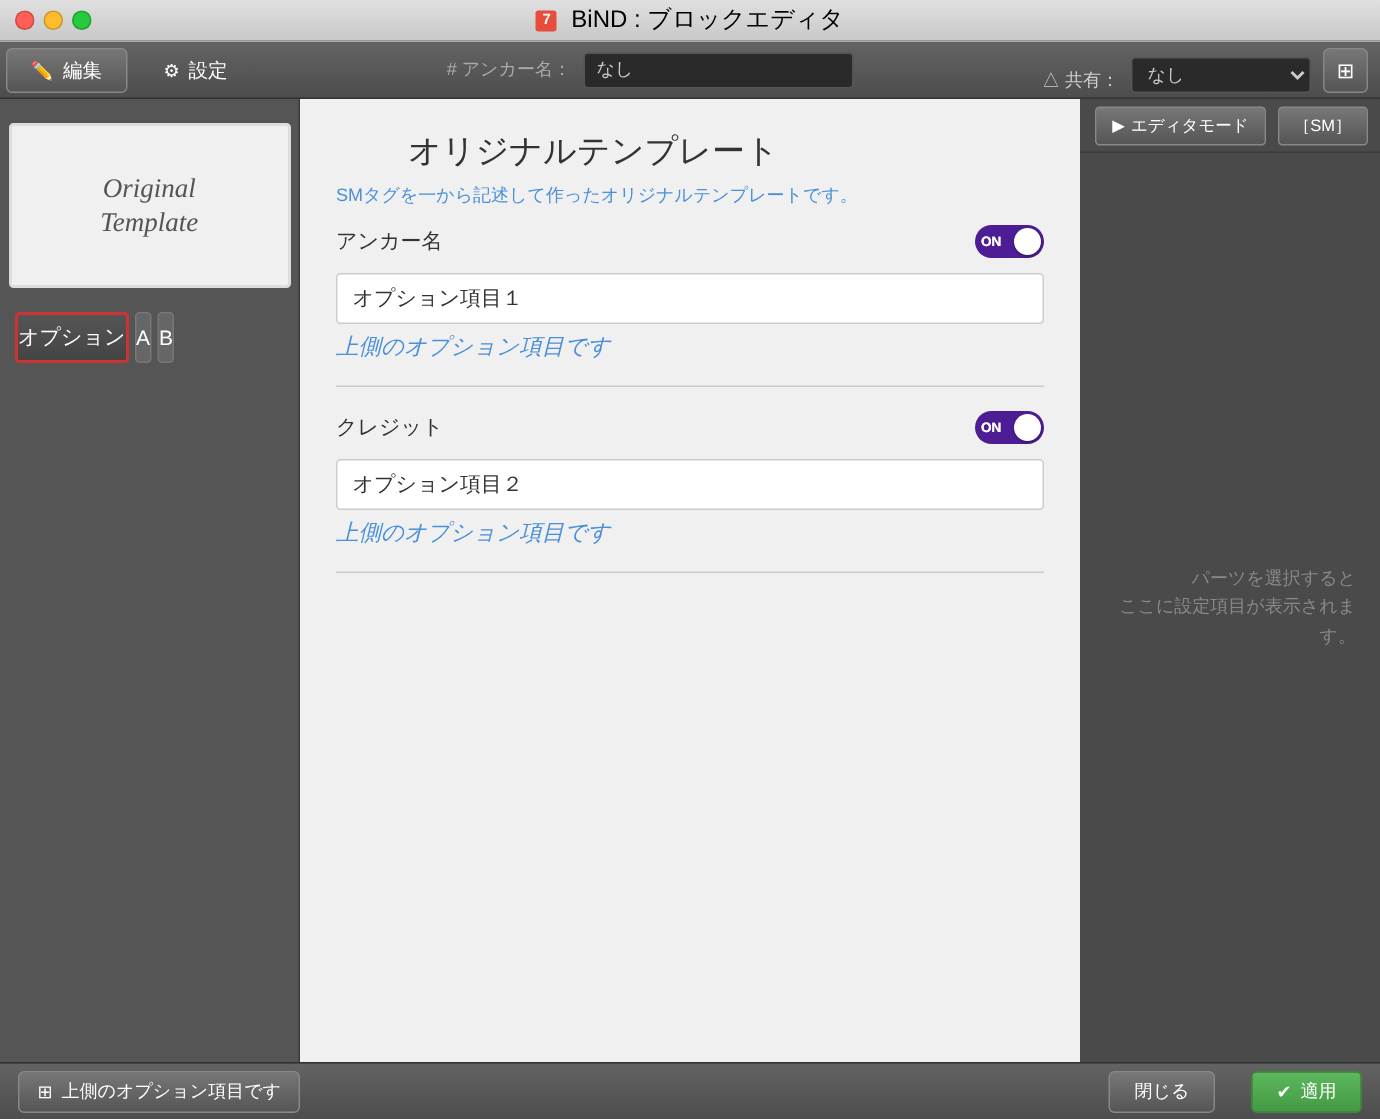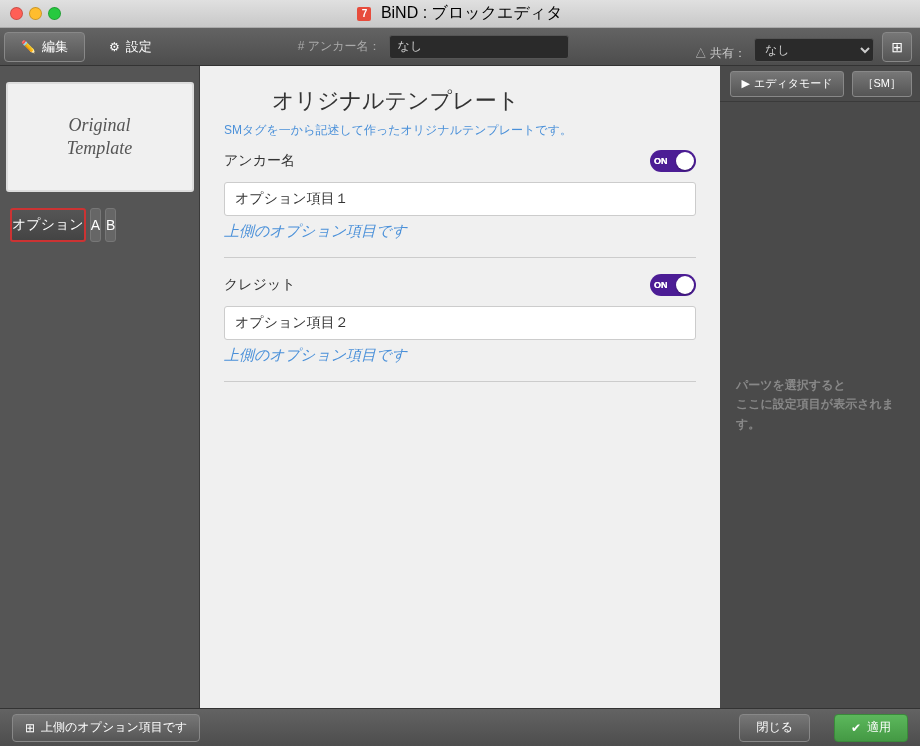--- a/index.html
+++ b/index.html
@@ -307,23 +307,22 @@
       cursor: pointer;
       display: flex;
       align-items: center;
       gap: 4px;
     }
     .right-panel-content {
       flex: 1;
       display: flex;
       align-items: center;
       justify-content: center;
-      text-align: left;
+      text-align: right;
       padding: 16px;
-      font-weight: bold;
     }
     .right-panel-hint {
       color: #888;
       font-size: 12px;
       line-height: 1.6;
     }
 
     
     .bottom-bar {
       height: 38px;

